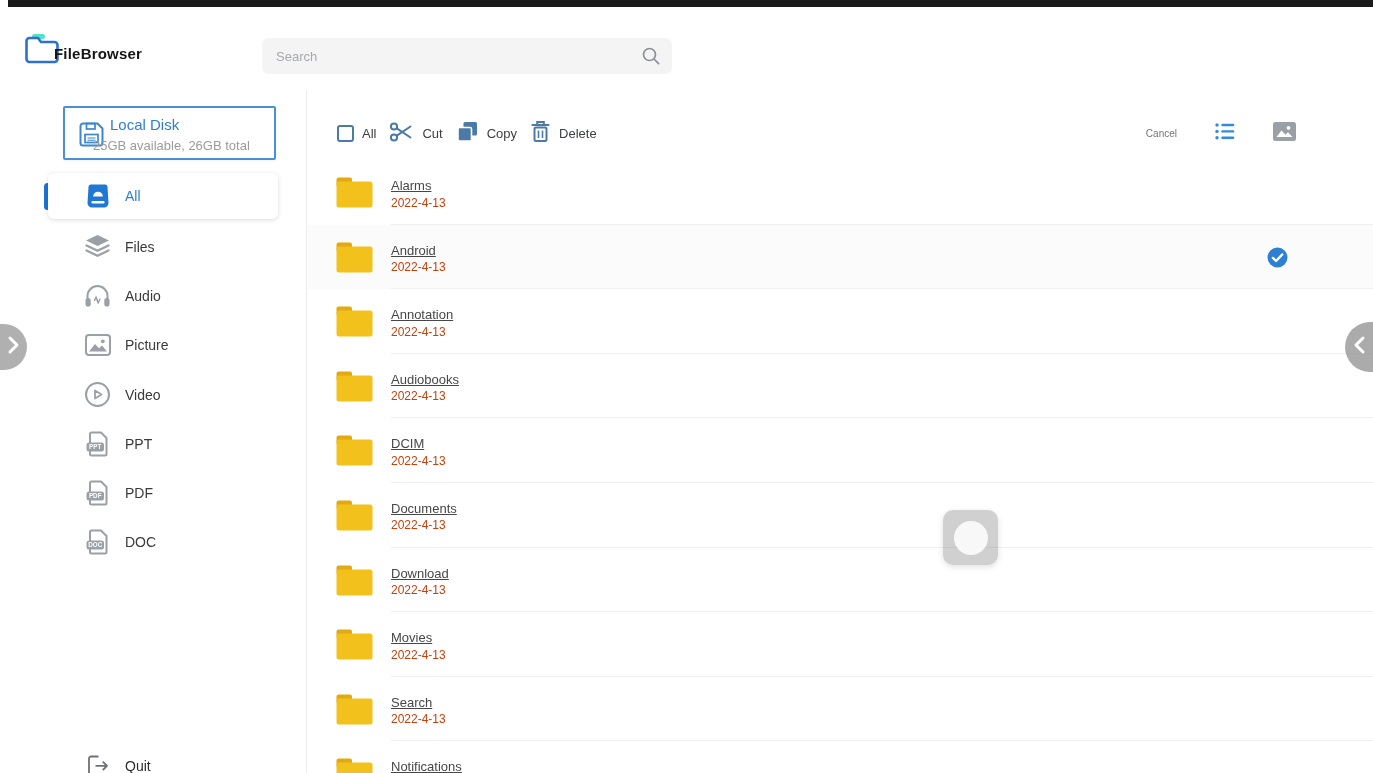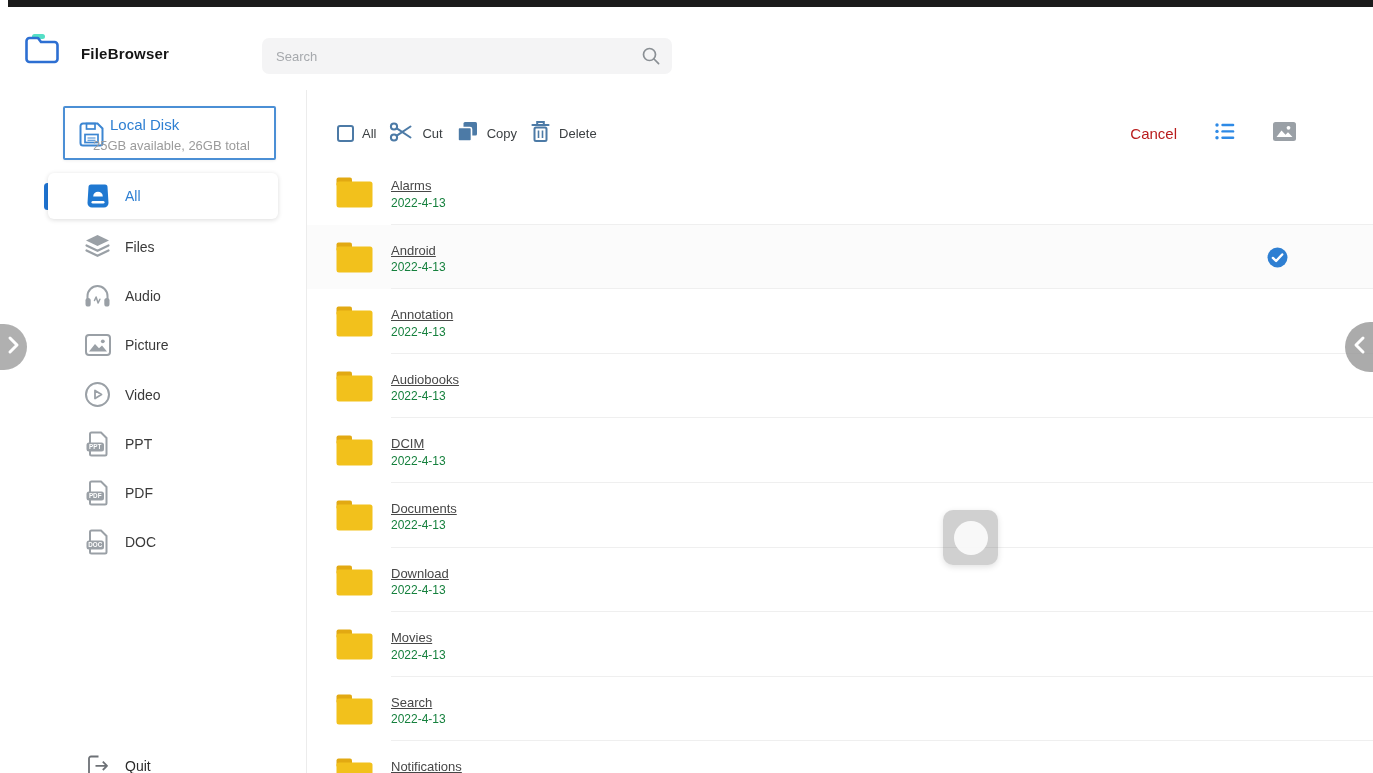--- a/index.html
+++ b/index.html
@@ -5,21 +5,21 @@
   * { box-sizing: border-box; margin: 0; padding: 0; }
   html,body { width:1373px; height:773px; }
   body {
     position: relative; overflow: hidden; background: #ffffff;
     font-family: "Liberation Sans", sans-serif; color:#3c4043;
   }
   .topbar { position:absolute; top:0; left:8px; right:0; height:7px; background:#1b1b1b; }
 
   
   .logo { position:absolute; left:23px; top:33px; width:38px; height:32px; }
-  .app-title { position:absolute; left:81px; top:45px; font-size:15px; font-weight:bold; color:#151515; letter-spacing:.2px; }
+  .app-title { position:absolute; left:54px; top:45px; font-size:15px; font-weight:bold; color:#151515; letter-spacing:.2px; }
   .search-box { position:absolute; left:262px; top:38px; width:410px; height:36px; background:#f4f4f5; border-radius:7px; }
   .search-input { position:absolute; left:14px; top:0; width:350px; height:36px; border:0; background:transparent; outline:none;
     font-size:13px; color:#555; font-family:"Liberation Sans", sans-serif; }
   .search-input::placeholder { color:#a6a9ad; }
   .search-icon { position:absolute; right:11px; top:8px; width:20px; height:20px; }
 
   
   .disk-card { position:absolute; left:63px; top:106px; width:213px; height:54px; background:#fff;
     border:2px solid #4b8fd5; border-radius:2px; box-shadow:0 1px 3px rgba(0,0,0,.06); }
   .disk-icon { position:absolute; left:13px; top:13px; width:27px; height:27px; }
@@ -39,29 +39,29 @@
 
   .v-divider { position:absolute; left:306px; top:90px; bottom:0; width:1px; background:#ececec; }
 
   
   .main { position:absolute; left:307px; top:0; right:0; height:773px; }
   .toolbar { position:absolute; top:108px; left:0; right:0; height:50px; }
   .tb-left { position:absolute; left:30px; top:0; height:50px; display:flex; align-items:center; gap:13px; }
   .tb-group { display:flex; align-items:center; gap:8px; font-size:13px; color:#3c4043; cursor:pointer; }
   .checkbox { width:17px; height:17px; border:2px solid #4c7aa6; border-radius:3px; background:#fff; }
   .tb-right { position:absolute; right:77px; top:0; height:50px; display:flex; align-items:center; gap:38px; }
-  .cancel-btn { font-size:15px; color:#b91c1c; cursor:pointer; }
+  .cancel-btn { font-size:10px; color:#737373; cursor:pointer; }
   .view-btn { cursor:pointer; display:flex; align-items:center; }
 
   #file-list { position:absolute; left:0; top:160px; right:0; }
   .row { position:relative; height:64.6px; }
   .row.selected { background:#fbfbfb; }
   .row .folder { position:absolute; left:29px; top:17px; }
   .row .name { position:absolute; left:84px; top:18px; font-size:13px; color:#474747;text-decoration:underline; }
-  .row .date { position:absolute; left:84px; top:35.5px; font-size:12px; color:#15803d; }
+  .row .date { position:absolute; left:84px; top:35.5px; font-size:12px; color:#c2410c; }
   .row::after { content:""; position:absolute; left:84px; right:0; bottom:0; height:1px; background:#efefef; }
   .row .check { position:absolute; right:85px; top:22px; width:21px; height:21px; }
 
   
   .edge-left { position:absolute; left:0; top:324px; width:27px; height:46px; background:rgba(150,150,150,.75);
     border-radius:0 23px 23px 0; display:flex; align-items:center; justify-content:center; cursor:pointer; }
   .edge-right { position:absolute; right:0; top:322px; width:28px; height:50px; background:rgba(150,150,150,.8);
     border-radius:25px 0 0 25px; display:flex; align-items:center; justify-content:center; cursor:pointer; }
 
   

